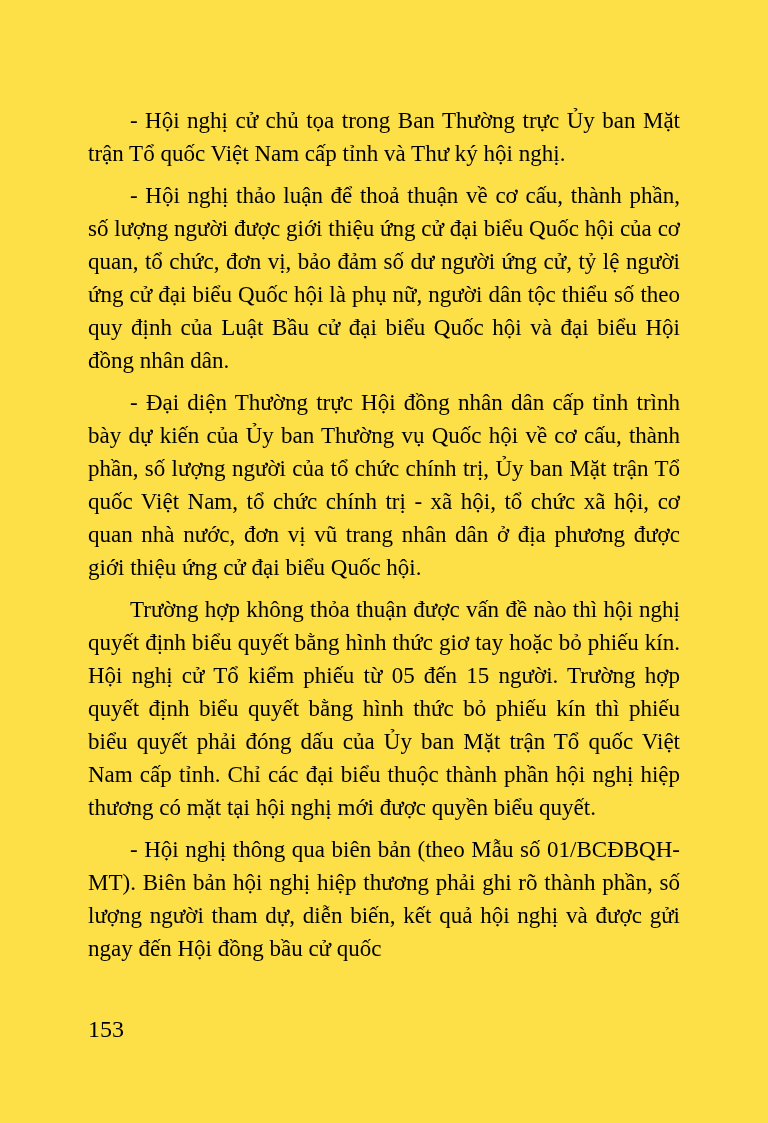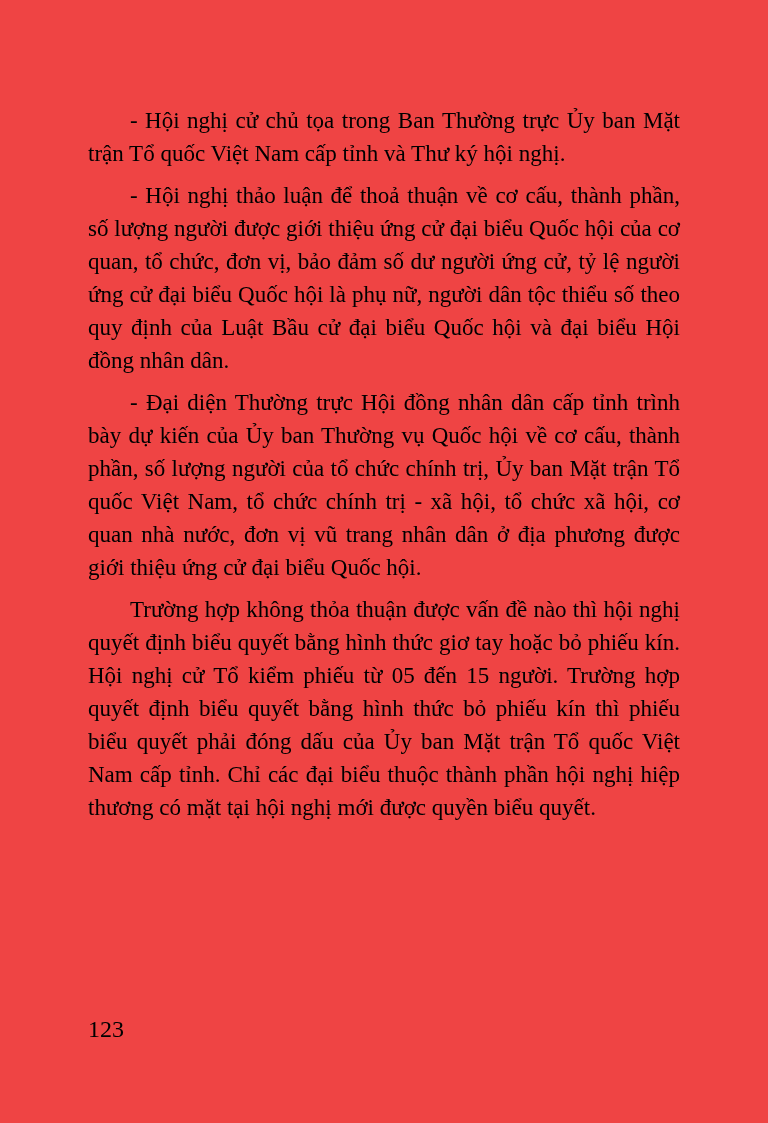--- a/index.html
+++ b/index.html
@@ -4,21 +4,21 @@
 <style>
   html, body {
     margin: 0;
     padding: 0;
     background: #ffffff;
   }
   .page {
     position: relative;
     width: 768px;
     height: 1123px;
-    background: #ef4444;
+    background: #fde047;
     color: #000000;
     font-family: "Liberation Serif", "DejaVu Serif", serif;
     overflow: hidden;
   }
   .text-block {
     position: absolute;
     left: 88px;
     top: 104px;
     width: 592px;
     font-size: 23px;
@@ -40,15 +40,16 @@
 </style>
 </head>
 <body>
 
 <div class="page">
   <div class="text-block">
     <p>- Hội nghị cử chủ tọa trong Ban Thường trực Ủy ban Mặt trận Tổ quốc Việt Nam cấp tỉnh và Thư ký hội nghị.</p>
     <p>- Hội nghị thảo luận để thoả thuận về cơ cấu, thành phần, số lượng người được giới thiệu ứng cử đại biểu Quốc hội của cơ quan, tổ chức, đơn vị, bảo đảm số dư người ứng cử, tỷ lệ người ứng cử đại biểu Quốc hội là phụ nữ, người dân tộc thiểu số theo quy định của Luật Bầu cử đại biểu Quốc hội và đại biểu Hội đồng nhân dân.</p>
     <p>- Đại diện Thường trực Hội đồng nhân dân cấp tỉnh trình bày dự kiến của Ủy ban Thường vụ Quốc hội về cơ cấu, thành phần, số lượng người của tổ chức chính trị, Ủy ban Mặt trận Tổ quốc Việt Nam, tổ chức chính trị - xã hội, tổ chức xã hội, cơ quan nhà nước, đơn vị vũ trang nhân dân ở địa phương được giới thiệu ứng cử đại biểu Quốc hội.</p>
     <p>Trường hợp không thỏa thuận được vấn đề nào thì hội nghị quyết định biểu quyết bằng hình thức giơ tay hoặc bỏ phiếu kín. Hội nghị cử Tổ kiểm phiếu từ 05 đến 15 người. Trường hợp quyết định biểu quyết bằng hình thức bỏ phiếu kín thì phiếu biểu quyết phải đóng dấu của Ủy ban Mặt trận Tổ quốc Việt Nam cấp tỉnh. Chỉ các đại biểu thuộc thành phần hội nghị hiệp thương có mặt tại hội nghị mới được quyền biểu quyết.</p>
+    <p>- Hội nghị thông qua biên bản (theo Mẫu số 01/BCĐBQH-MT). Biên bản hội nghị hiệp thương phải ghi rõ thành phần, số lượng người tham dự, diễn biến, kết quả hội nghị và được gửi ngay đến Hội đồng bầu cử quốc</p>
   </div>
-  <div class="page-number">123</div>
+  <div class="page-number">153</div>
 </div>
 
 </body></html>

